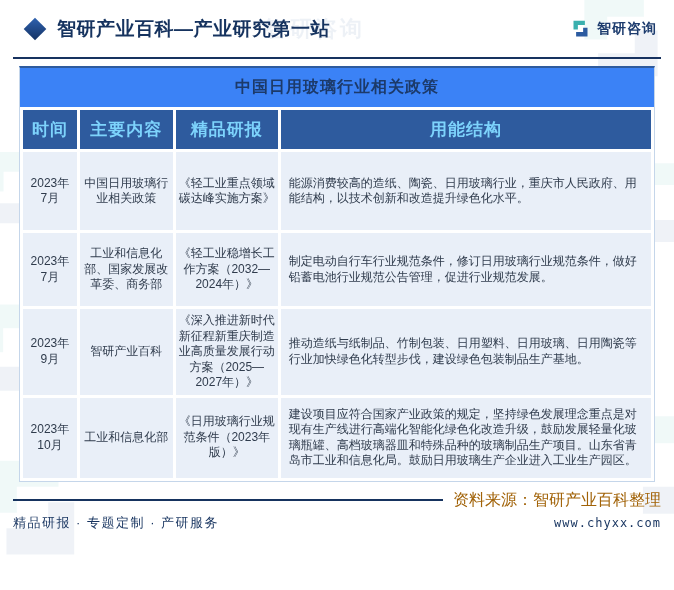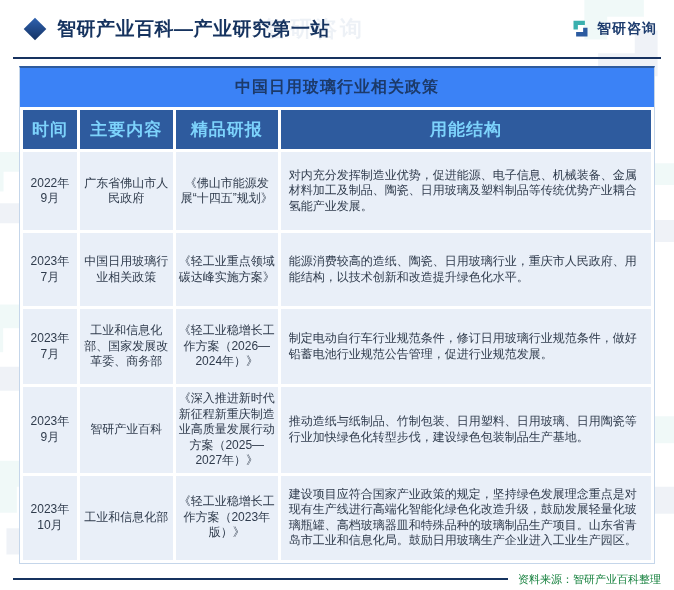--- a/index.html
+++ b/index.html
@@ -104,21 +104,21 @@
   .policy-table tbody tr:nth-child(2) { height: 73px; }
   .policy-table tbody tr:nth-child(3) { height: 75px; }
   .policy-table tbody tr:nth-child(4) { height: 80px; }
   .policy-table tbody tr:nth-child(5) { height: 84px; }
   .date-line { display: block; }
 
   
   .footer { position: relative; z-index: 1; margin: 8px 13px 0; }
   .footer-top { display: flex; align-items: center; }
   .footer-divider { flex: 1; border-top: 2px solid #16335f; margin-right: 10px; }
-  .footer-source { font-size: 11px; color: #15803d; white-space: nowrap; }
+  .footer-source { font-size: 16px; color: #a16207; white-space: nowrap; }
   .footer-bottom { display: flex; justify-content: space-between; align-items: center; margin-top: 3px; }
   .footer-services { font-size: 13px; color: #16335f; letter-spacing: 1.5px; }
   .footer-site { font-size: 12px; color: #16335f; font-family: "DejaVu Sans Mono", monospace; letter-spacing: 1px; }
 </style>
 </head>
 <body>
 
 <span class="wm" style="left:566px; top:-20px; width:110px; height:110px;">
   <svg viewBox="0 0 24 24">
       <path fill="#3ab0ae" d="M4 3h13v5h-8v5H4z"></path>
@@ -186,61 +186,52 @@
       <tr>
         <th>时间</th>
         <th>主要内容</th>
         <th>精品研报</th>
         <th>用能结构</th>
       </tr>
     </thead>
     <tbody>
       <tr>
         <td>
-          <span class="date-line">2022年</span>
-          <span class="date-line">9月</span>
-        </td>
-        <td>广东省佛山市人民政府</td>
-        <td>《佛山市能源发展“十四五”规划》</td>
-        <td class="content">对内充分发挥制造业优势，促进能源、电子信息、机械装备、金属材料加工及制品、陶瓷、日用玻璃及塑料制品等传统优势产业耦合氢能产业发展。</td>
-      </tr>
-      <tr>
-        <td>
           <span class="date-line">2023年</span>
           <span class="date-line">7月</span>
         </td>
         <td>中国日用玻璃行业相关政策</td>
         <td>《轻工业重点领域碳达峰实施方案》</td>
         <td class="content">能源消费较高的造纸、陶瓷、日用玻璃行业，重庆市人民政府、用能结构，以技术创新和改造提升绿色化水平。</td>
       </tr>
       <tr>
         <td>
           <span class="date-line">2023年</span>
           <span class="date-line">7月</span>
         </td>
         <td>工业和信息化部、国家发展改革委、商务部</td>
-        <td>《轻工业稳增长工作方案（2026—2024年）》</td>
+        <td>《轻工业稳增长工作方案（2032—2024年）》</td>
         <td class="content">制定电动自行车行业规范条件，修订日用玻璃行业规范条件，做好铅蓄电池行业规范公告管理，促进行业规范发展。</td>
       </tr>
       <tr>
         <td>
           <span class="date-line">2023年</span>
           <span class="date-line">9月</span>
         </td>
         <td>智研产业百科</td>
         <td>《深入推进新时代新征程新重庆制造业高质量发展行动方案（2025—2027年）》</td>
         <td class="content">推动造纸与纸制品、竹制包装、日用塑料、日用玻璃、日用陶瓷等行业加快绿色化转型步伐，建设绿色包装制品生产基地。</td>
       </tr>
       <tr>
         <td>
           <span class="date-line">2023年</span>
           <span class="date-line">10月</span>
         </td>
         <td>工业和信息化部</td>
-        <td>《轻工业稳增长工作方案（2023年版）》</td>
+        <td>《日用玻璃行业规范条件（2023年版）》</td>
         <td class="content">建设项目应符合国家产业政策的规定，坚持绿色发展理念重点是对现有生产线进行高端化智能化绿色化改造升级，鼓励发展轻量化玻璃瓶罐、高档玻璃器皿和特殊品种的玻璃制品生产项目。山东省青岛市工业和信息化局。鼓励日用玻璃生产企业进入工业生产园区。</td>
       </tr>
     </tbody>
   </table>
 </div>
 
 <div class="footer">
   <div class="footer-top">
     <span class="footer-divider"></span>
     <span class="footer-source">资料来源：智研产业百科整理</span>

